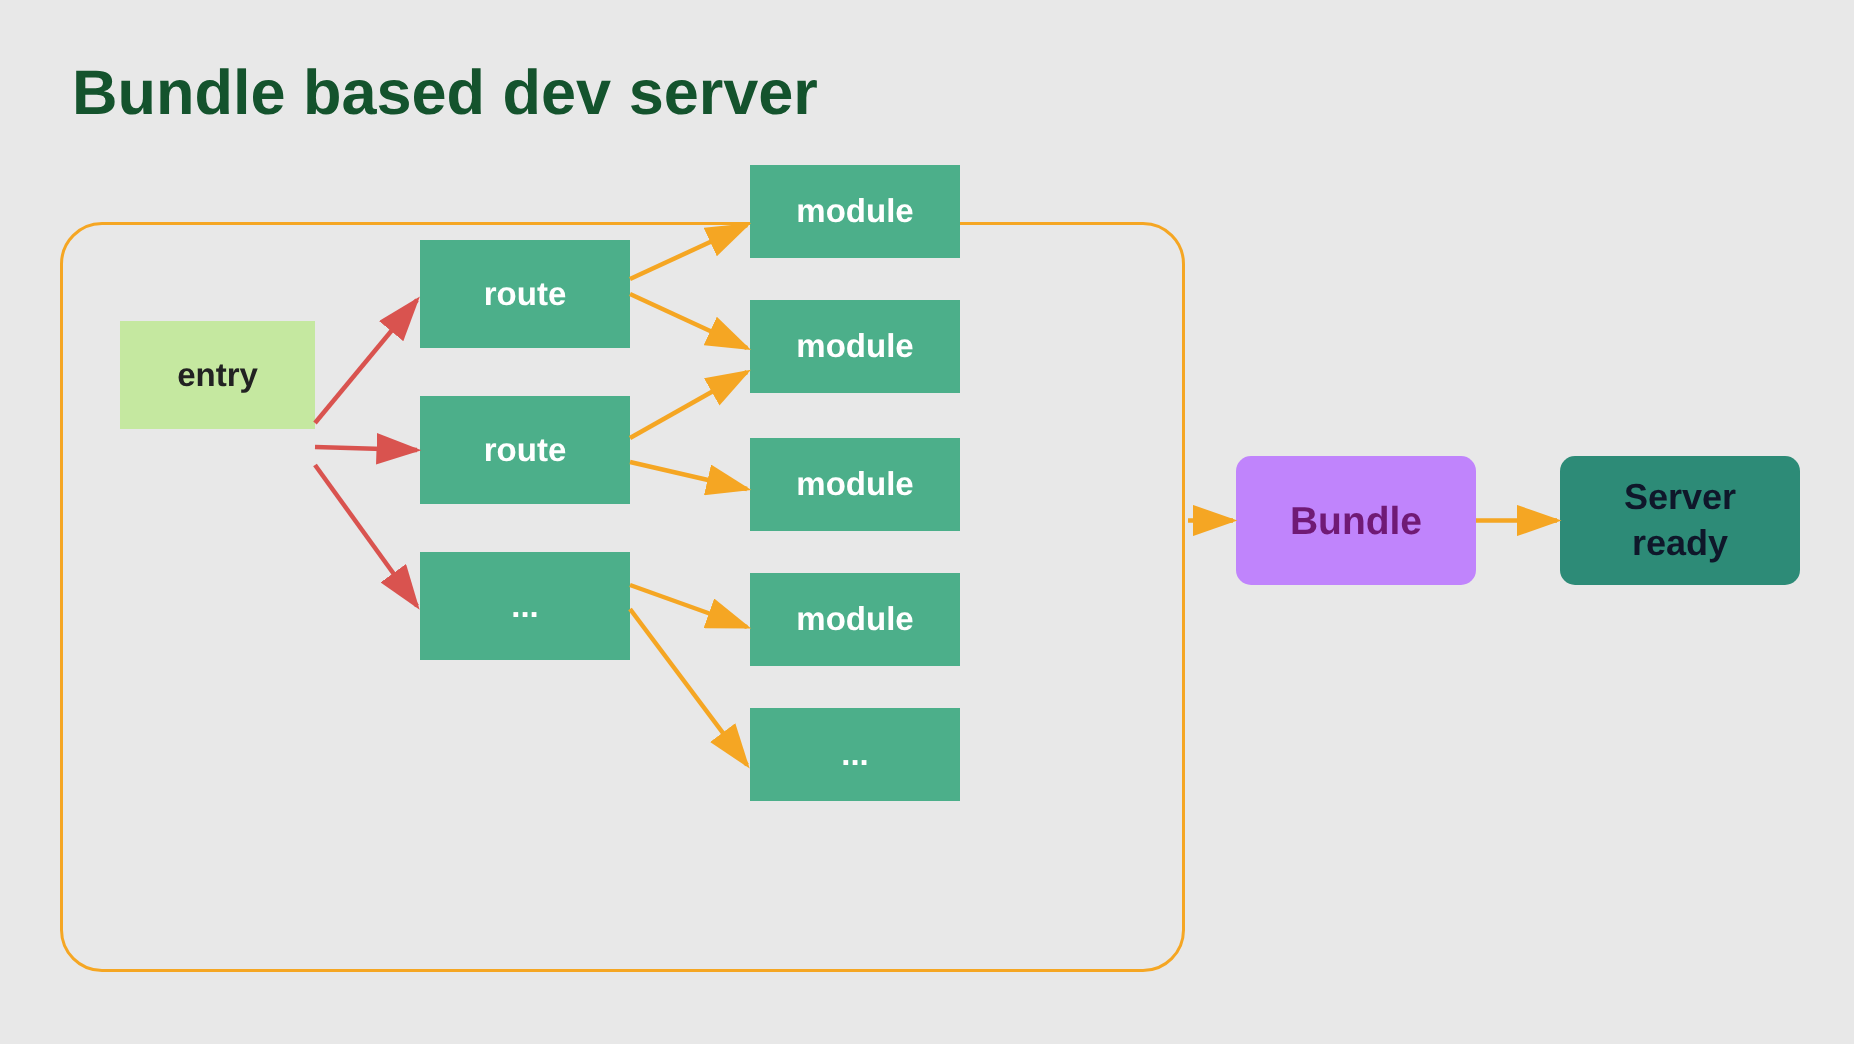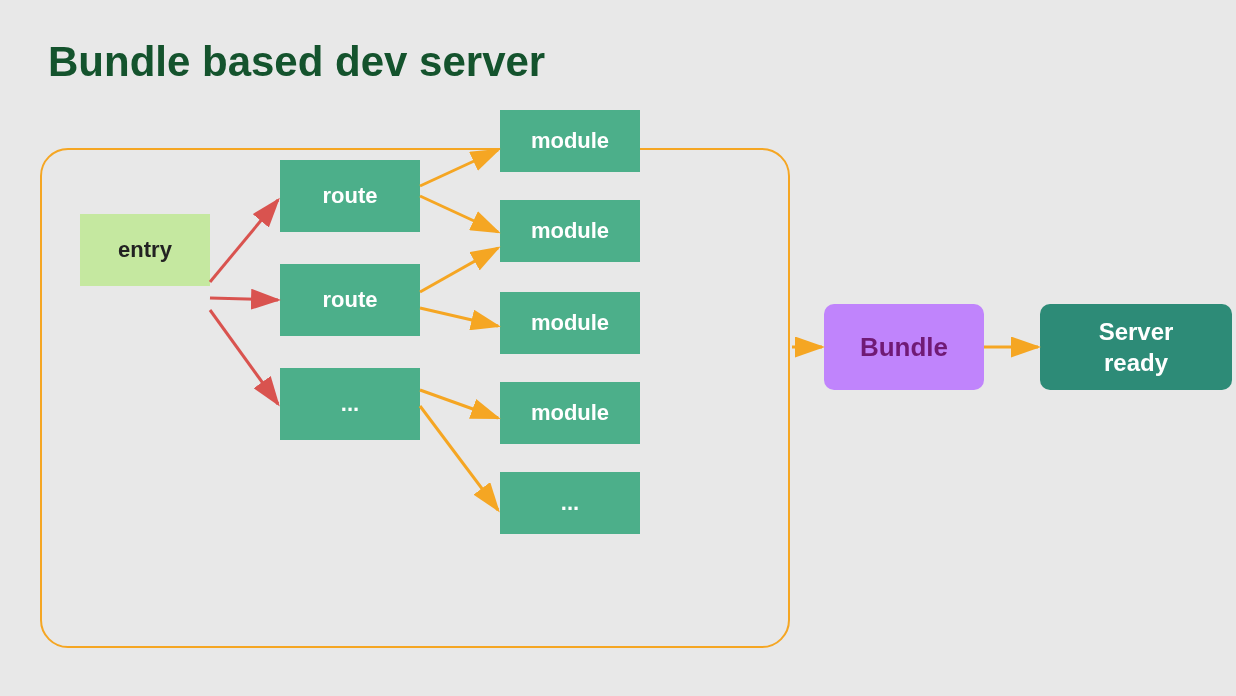--- a/index.html
+++ b/index.html
@@ -137,32 +137,32 @@
       display: flex;
       align-items: center;
       justify-content: center;
       font-size: 26px;
       font-weight: 700;
       color: #701a75;
     }
 
     .node-server {
       background: #2d8b77;
-      width: 192px;
+      width: 160px;
       height: 86px;
       position: absolute;
       top: 304px;
       left: 1040px;
       border-radius: 10px;
       display: flex;
       align-items: center;
       justify-content: center;
       font-size: 24px;
       font-weight: 700;
-      color: #ffffff;
+      color: #0f172a;
       text-align: center;
       line-height: 1.3;
     }
 
     
     .arrows-svg {
       position: absolute;
       top: 0;
       left: 0;
       width: 1236px;

